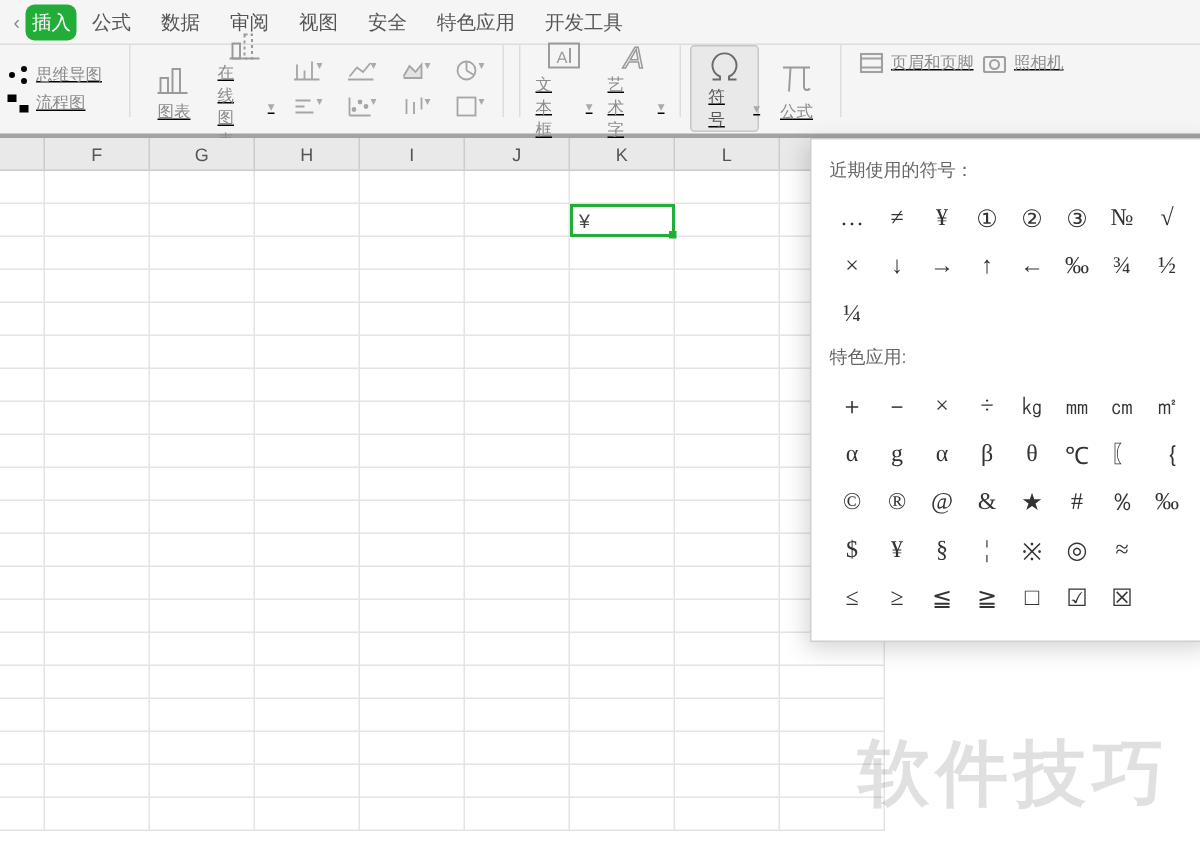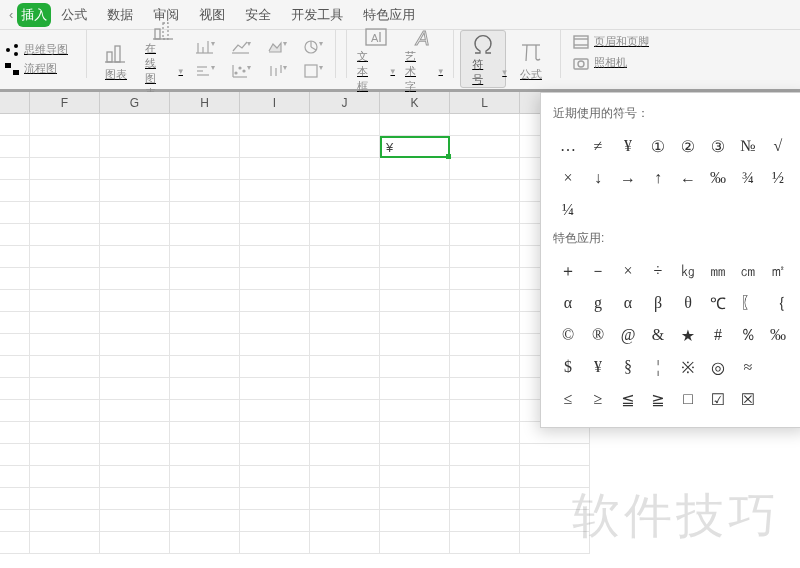--- a/index.html
+++ b/index.html
@@ -21,56 +21,56 @@
   .rb-split { display:flex; align-items:center; gap:19px; }
   .rb-split .dd { font-size:9px; color:#aaa; }
   .rb-active { background:#e9e9e9; border:1px solid #c6c6c6; border-radius:3px; }
   .rb-active svg { stroke:#6b6b6b; }
   .rb-active .lbl { color:#555;margin-left:13px; }
 
   .mini-chart-group { display:flex; gap:8px; padding:0 6px; height:58px; flex-direction:column; justify-content:center; }
   .mini-row { display:flex; gap:16px; }
   .mini-row svg { stroke:#a5a5a5; stroke-width:1.2; fill:none; }
 
-  .right-ribbon { display:flex; flex-direction:column; gap:6px; padding:4px 6px; font-size:11px; color:#8b8b8b; }
+  .right-ribbon { display:flex; gap:6px; padding:4px 6px; font-size:11px; color:#8b8b8b; }
   .right-ribbon .rrow { display:flex; align-items:center; gap:5px; }
   .right-ribbon svg { stroke:#a0a0a0; stroke-width:1.4; fill:none; }
 
   .grid { position:relative; height: 476px; }
   .colhdrs { display:flex; height:22px; border-bottom:1px solid #ccc; background:#e9e9e9; }
   .colhdr { flex:0 0 70px; text-align:center; font-size:12px; color:#555; line-height:22px; border-right:1px solid #ccc; }
   .colhdr:first-child { flex:0 0 30px; }
   .rows { position:relative; }
   .row { display:flex; height:22px; }
   .cell { flex:0 0 70px; border-right:1px solid #e4e4e4; border-bottom:1px solid #e4e4e4; font-size:12px; padding:0 4px; line-height:22px; }
   .cell:first-child { flex:0 0 30px; }
 
   .sel-cell { position:absolute; border:2px solid #22ac38; background:#fff; font-size:13px; color:#444; padding:0 4px; line-height:20px; }
   .sel-handle { position:absolute; right:-3px; bottom:-3px; width:5px; height:5px; background:#22ac38; }
 
   .symbol-panel { position:absolute; top:92px; left:540px; width:268px; background:#fff; border:1px solid #cfcfcf; box-shadow: -2px 4px 15px rgba(0,0,0,.18); padding:8px 6px 12px 12px; font-size:13px; }
   .sp-title { color:#666; font-size:12px; margin:4px 0 8px; }
   .sp-grid { display:flex; flex-wrap:wrap; }
   .sp-sym { width:30px; height:32px; display:flex; align-items:center; justify-content:center; font-size:16px; color:#333; font-family: "SimSun","Segoe UI Symbol",serif; cursor:pointer; }
 
-  .watermark { position:absolute; right:20px; bottom:20px; font-size:48px; color:rgba(100,100,100,0.2); font-family:"SimSun",serif; letter-spacing:4px; pointer-events:none; font-weight:400;}
+  .watermark { position:absolute; right:20px; bottom:20px; font-size:48px; color:rgba(100,100,100,0.2); font-family:"SimSun",serif; letter-spacing:4px; pointer-events:none; font-weight:700;}
 </style>
 </head>
 <body>
 
 <div class="tabbar">
   <span class="tab-arrow">‹</span>
   <span class="tab tab-active">插入</span>
   <span class="tab">公式</span>
   <span class="tab">数据</span>
   <span class="tab">审阅</span>
   <span class="tab">视图</span>
   <span class="tab">安全</span>
+  <span class="tab">特色应用</span>
   <span class="tab">开发工具</span>
-  <span class="tab">特色应用</span>
 </div>
 
 <div class="ribbon">
 
   <div class="rb-small">
     <div class="rb-small-row">
       <svg width="16" height="14">
           <circle cx="4" cy="7" r="2"></circle>
           <line x1="6" y1="7" x2="10" y2="3"></line>
           <line x1="6" y1="7" x2="10" y2="11"></line>

